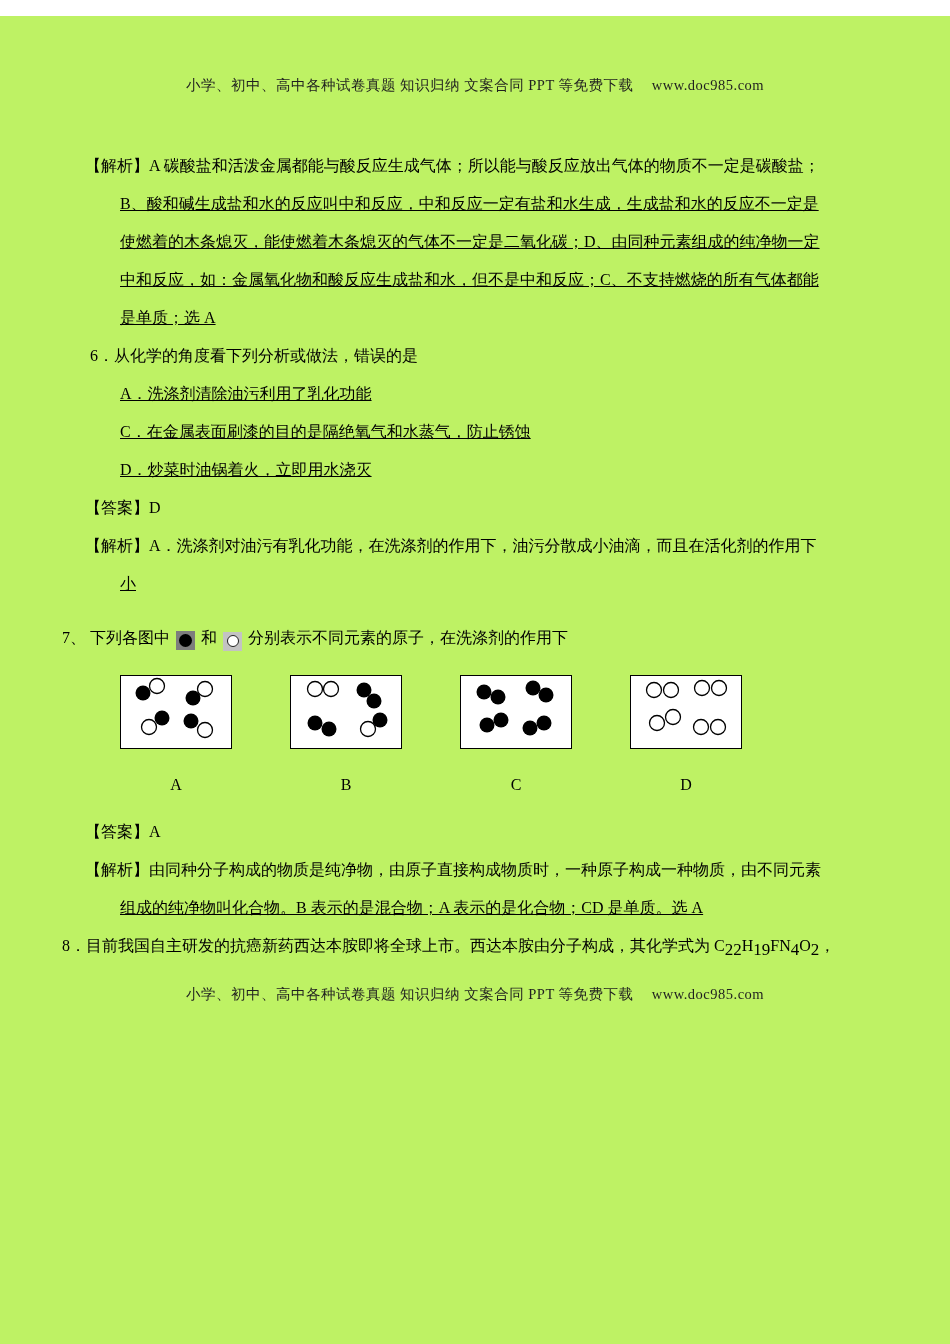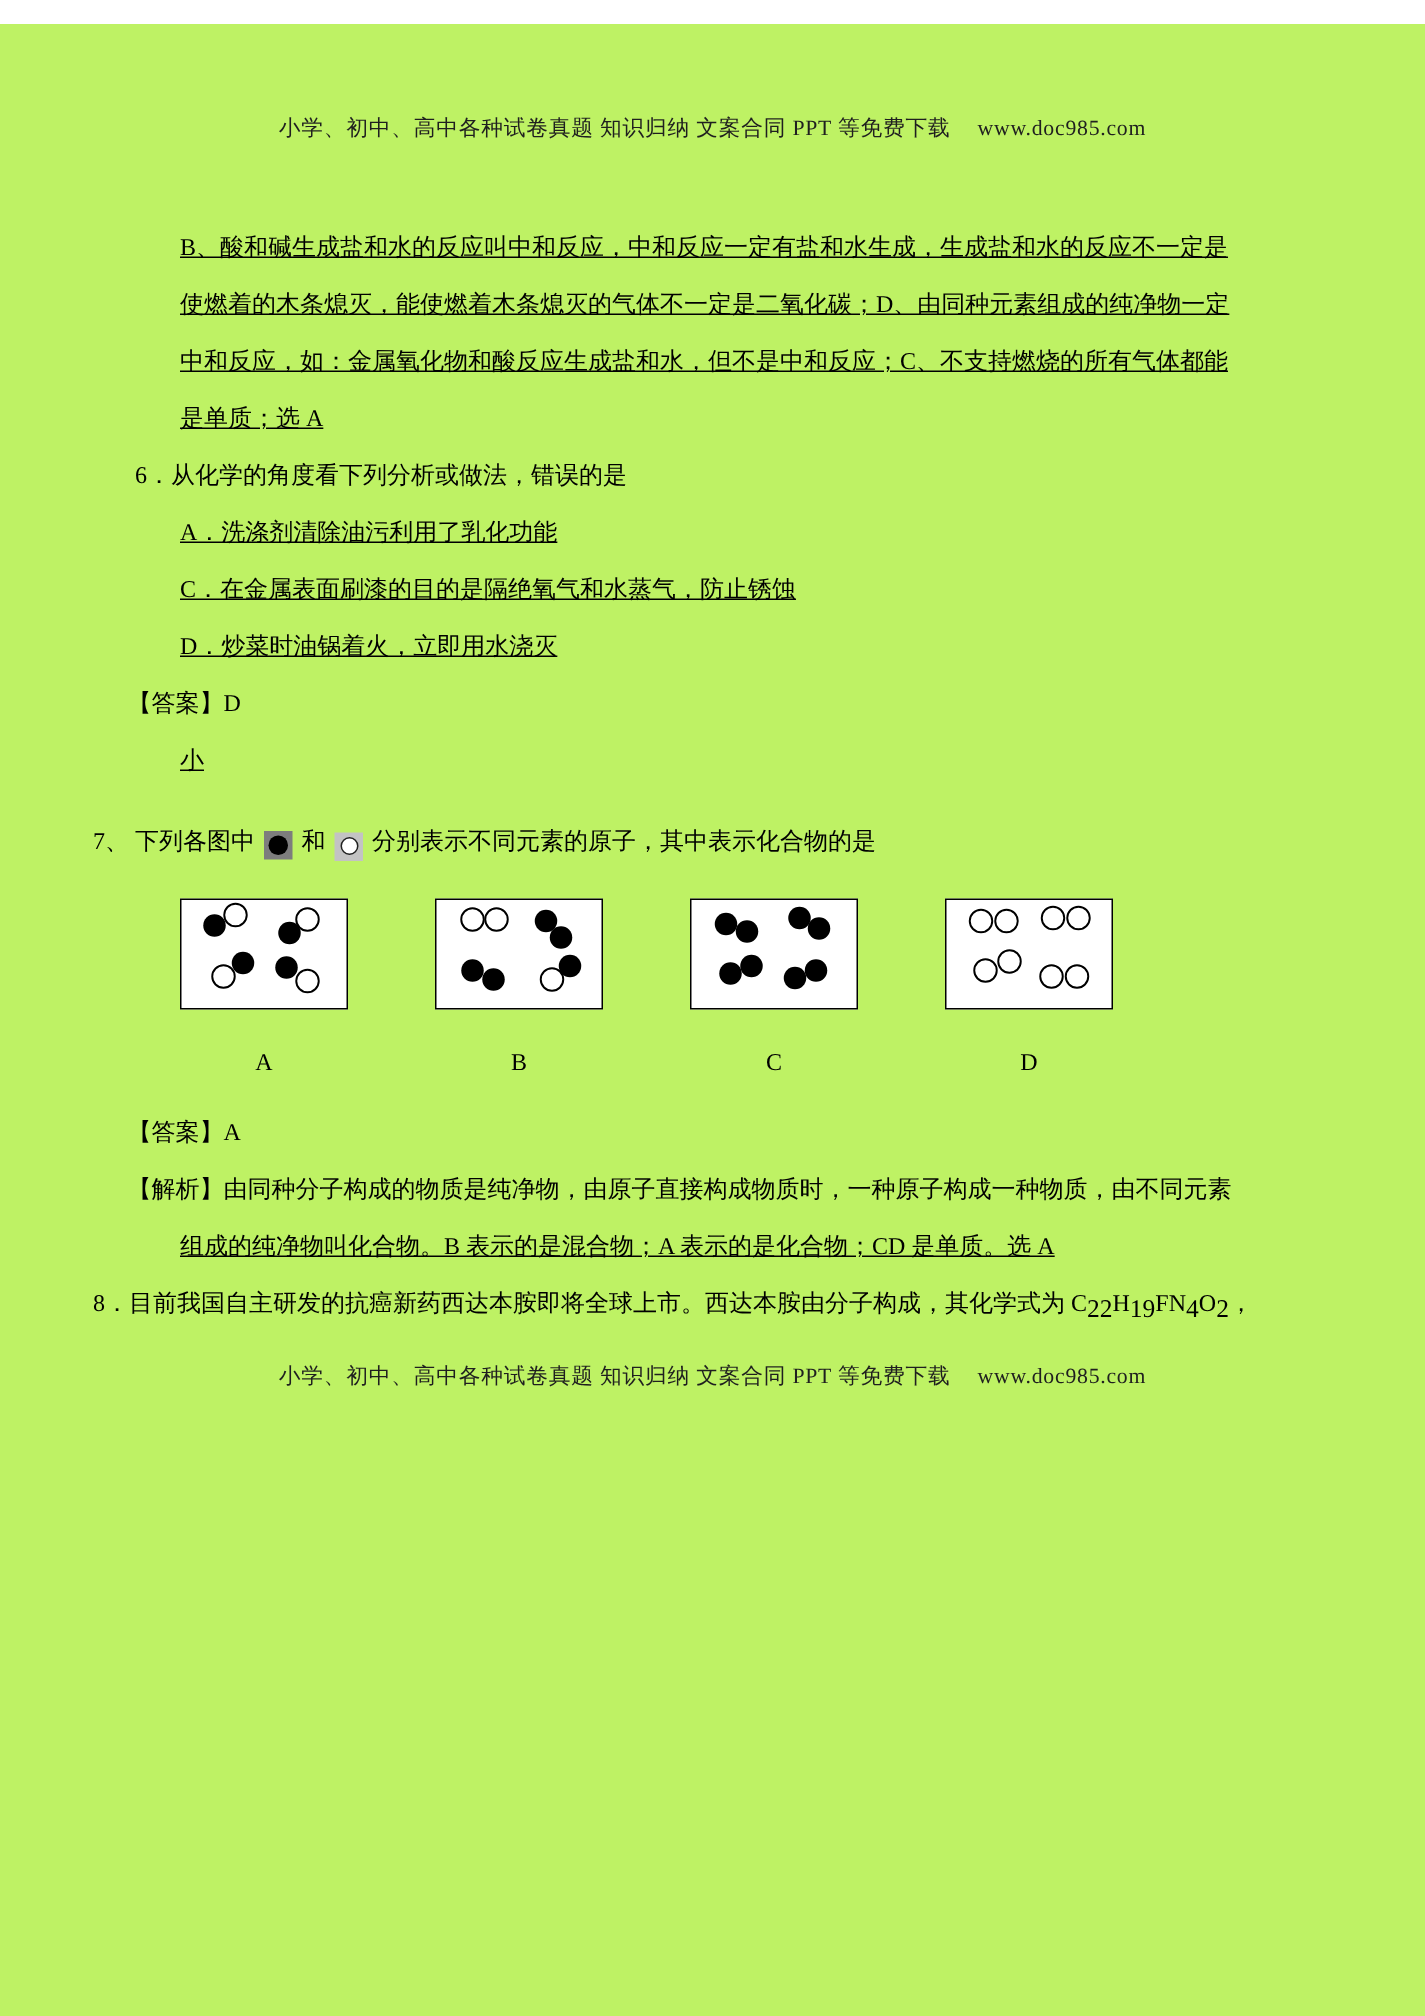--- a/index.html
+++ b/index.html
@@ -90,43 +90,45 @@
 
 <div class="page">
 
   <div class="watermark">
     <span>小学、初中、高中各种试卷真题 知识归纳 文案合同 PPT 等免费下载</span>
     <span class="url">www.doc985.com</span>
   </div>
 
   <div class="content">
 
+    <div class="line">【解析】A 碳酸盐和活泼金属都能与酸反应生成气体；所以能与酸反应放出气体的物质不一定是碳酸盐；</div>
     <div class="line indent">B、酸和碱生成盐和水的反应叫中和反应，中和反应一定有盐和水生成，生成盐和水的反应不一定是</div>
     <div class="line indent">使燃着的木条熄灭，能使燃着木条熄灭的气体不一定是二氧化碳；D、由同种元素组成的纯净物一定</div>
     <div class="line indent">中和反应，如：金属氧化物和酸反应生成盐和水，但不是中和反应；C、不支持燃烧的所有气体都能</div>
     <div class="line indent">是单质；选 A</div>
 
     <div class="line q6-stem">6．从化学的角度看下列分析或做法，错误的是</div>
     <div class="line indent">A．洗涤剂清除油污利用了乳化功能</div>
     <div class="line indent">C．在金属表面刷漆的目的是隔绝氧气和水蒸气，防止锈蚀</div>
     <div class="line indent">D．炒菜时油锅着火，立即用水浇灭</div>
     <div class="line">【答案】D</div>
+    <div class="line">【解析】A．洗涤剂对油污有乳化功能，在洗涤剂的作用下，油污分散成小油滴，而且在活化剂的作用下</div>
     <div class="line indent">小</div>
 
 
     <div class="line outdent q7-line">
       <span>7、 下列各图中</span>
       <span class="atom-icon dark-bg">
           <span class="dot-black"></span>
         </span>
       <span>和</span>
       <span class="atom-icon light-bg">
           <span class="dot-white"></span>
         </span>
-      <span>分别表示不同元素的原子，其中表示化合物的是</span>
+      <span>分别表示不同元素的原子，在洗涤剂的作用下</span>
     </div>
 
     <div class="diagram-row">
       <div class="mol-box">
           <svg viewBox="0 0 110 72">
             <circle cx="22" cy="17" r="7.5" fill="#000"></circle>
             <circle cx="36" cy="10" r="7.5" fill="#fff" stroke="#000" stroke-width="1.3"></circle>
             <circle cx="84" cy="13" r="7.5" fill="#fff" stroke="#000" stroke-width="1.3"></circle>
             <circle cx="72" cy="22" r="7.5" fill="#000"></circle>
             <circle cx="28" cy="51" r="7.5" fill="#fff" stroke="#000" stroke-width="1.3"></circle>

